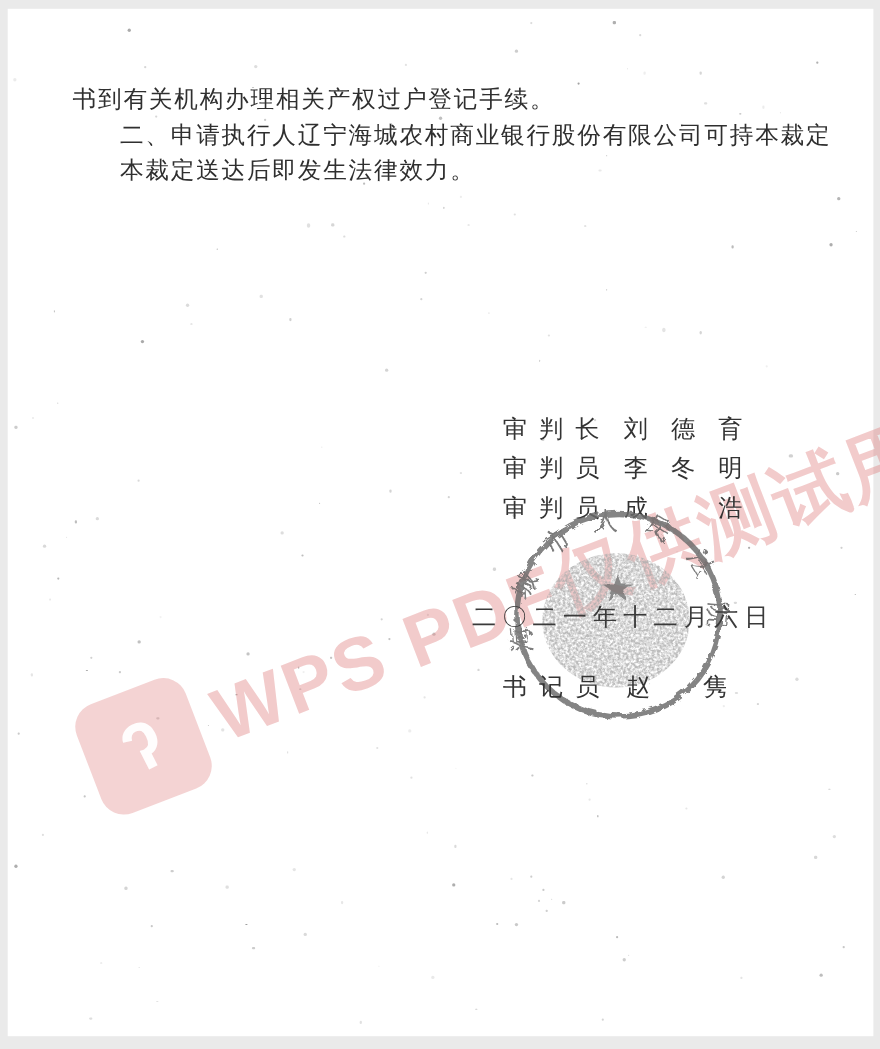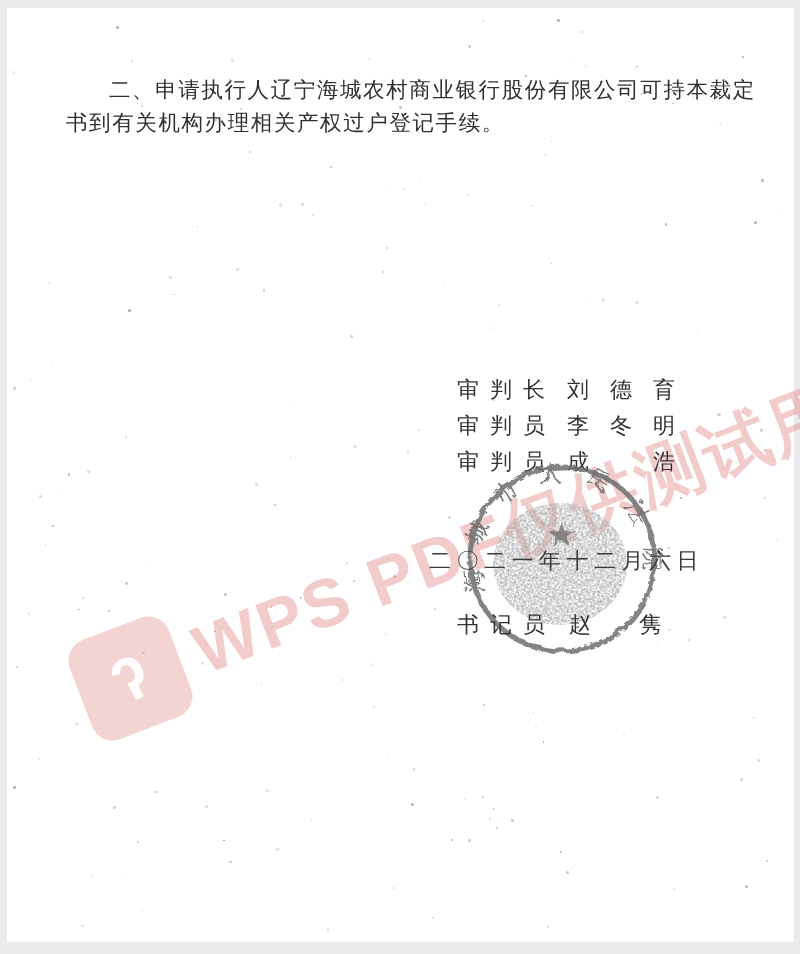--- a/index.html
+++ b/index.html
@@ -244,22 +244,23 @@
   </div>
 
 <div class="watermark">
   <div class="wm-logo">
     <span class="wm-logo-glyph">ʔ</span>
   </div>
   <div class="wm-text">WPS PDF仅供测试用</div>
 </div>
 
 <div class="body-text" id="body-lines">
+    <div class="body-line">书到有关机构办理相关产权过户登记手续。</div>
     <div class="body-line indent">二、申请执行人辽宁海城农村商业银行股份有限公司可持本裁定</div>
-    <div class="body-line">书到有关机构办理相关产权过户登记手续。</div>
+    <div class="body-line indent">本裁定送达后即发生法律效力。</div>
   </div>
 
 <div class="sig-block" id="signature-block">
     <div class="sig-row">
       <span class="sig-role">
         <span>审</span>
         <span>判</span>
         <span>长</span>
       </span>
       <span class="sig-name">

